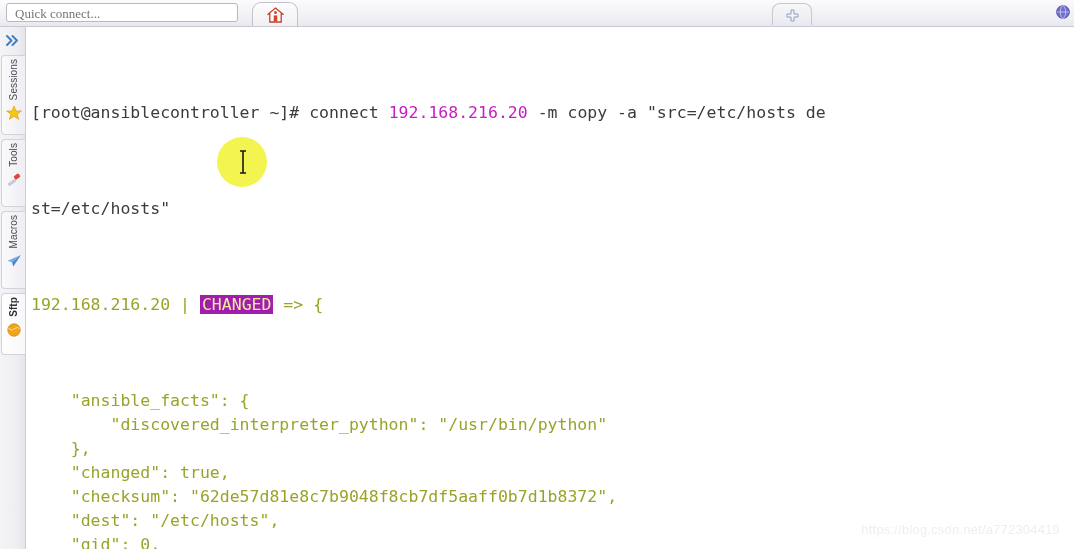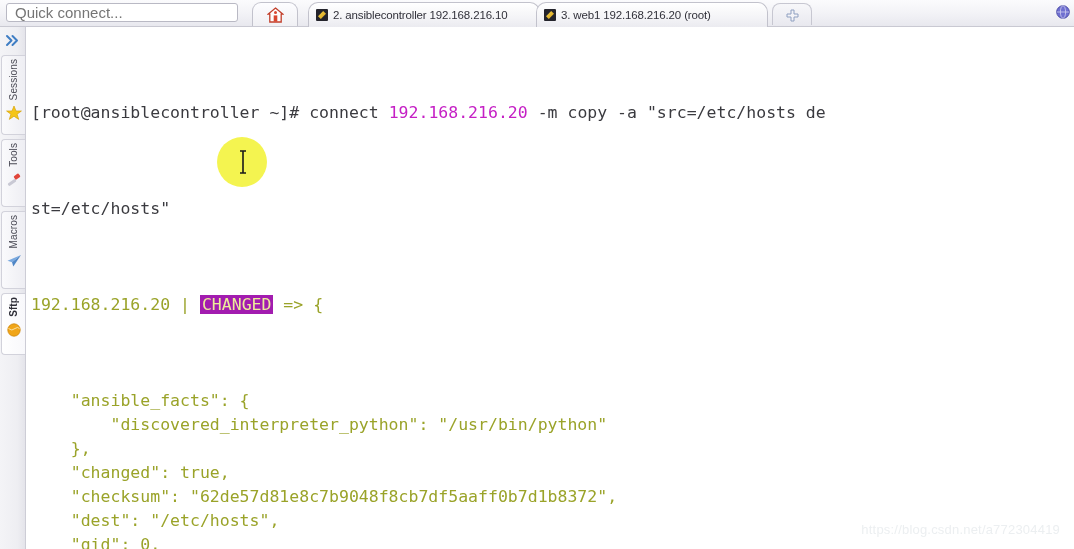--- a/index.html
+++ b/index.html
@@ -36,22 +36,22 @@
     border: 1px solid #b9b9c4;
     border-radius: 3px;
     background: #ffffff;
     box-sizing: border-box;
   }
   #quick-connect input {
     width: 100%; height: 100%;
     border: 0; outline: 0;
     background: transparent;
     padding: 0 0 0 8px;
-    font-family: Liberation Sans, sans-serif;
-    font-size: 15px;
+    font-family: Liberation Serif, serif;
+    font-size: 13px;
     color: #8a8a92;
     box-sizing: border-box;
   }
 
   .home-tab {
     position: absolute;
     left: 252px; top: 2px;
     width: 46px; height: 24px;
     background: linear-gradient(to bottom, #fdfdff 0%, #f0f0f4 100%);
     border: 1px solid #c2c2cc;
@@ -248,29 +248,21 @@
     <div class="home-tab">
       <span class="home-ico">
         <svg width="17" height="16" viewBox="0 0 17 16">
           <path d="M8.5 1 L16 7.2 L14.2 7.2 L14.2 15 L2.8 15 L2.8 7.2 L1 7.2 Z" fill="#fdfdfd" stroke="#c2402c" stroke-width="1.3"></path>
           <rect x="6.7" y="8.4" width="3.6" height="6.2" fill="#d9462f"></rect>
           <circle cx="8.5" cy="5.6" r="1.5" fill="#d9462f"></circle>
         </svg>
       </span>
     </div>
 
-    <div class="tab" id="tab-1">
-      <span class="putty-ico"></span>
-      <span class="tab-label">2. ansiblecontroller 192.168.216.10</span>
-    </div>
-
-    <div class="tab" id="tab-2">
-      <span class="putty-ico"></span>
-      <span class="tab-label">3. web1 192.168.216.20 (root)</span>
-    </div>
+
 
     <div id="tab-new">
       <span class="plus-ico">
         <svg width="13" height="13" viewBox="0 0 13 13">
           <path d="M5 1 H8 V5 H12 V8 H8 V12 H5 V8 H1 V5 H5 Z" fill="#f3f3f7" stroke="#8e9fc0" stroke-width="1"></path>
         </svg>
       </span>
     </div>
 
     <span id="right-corner-icon">

